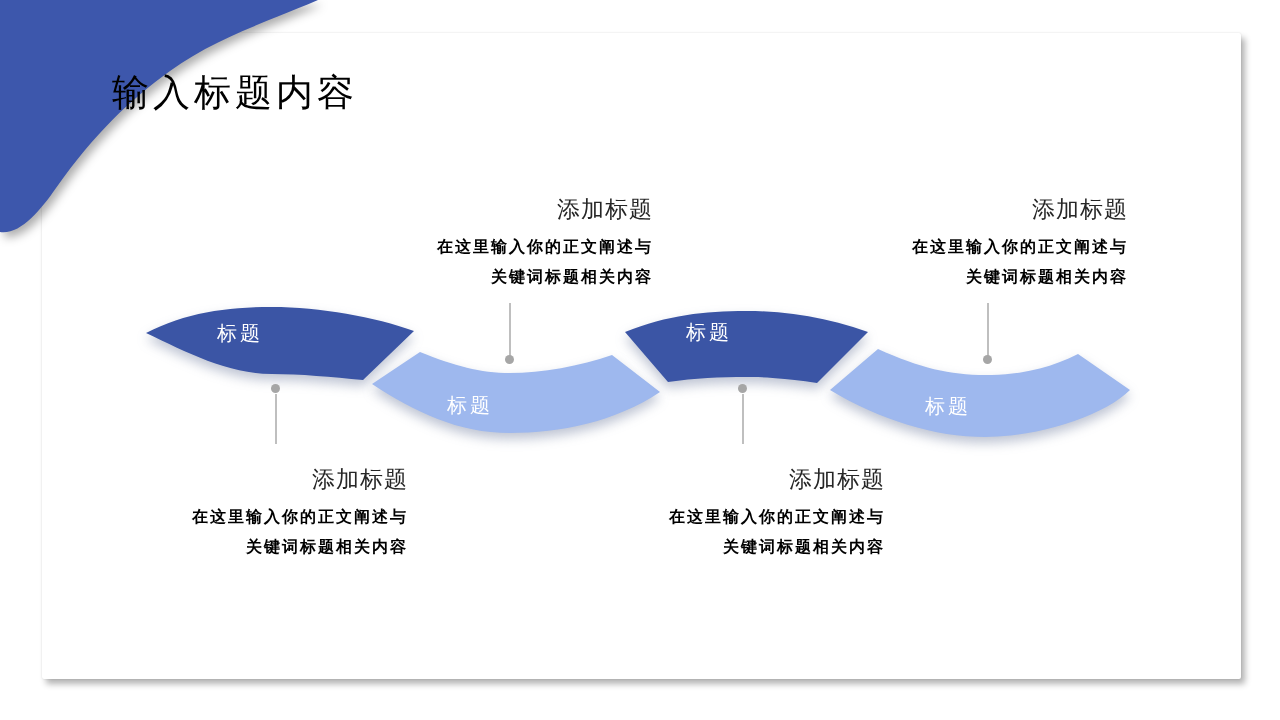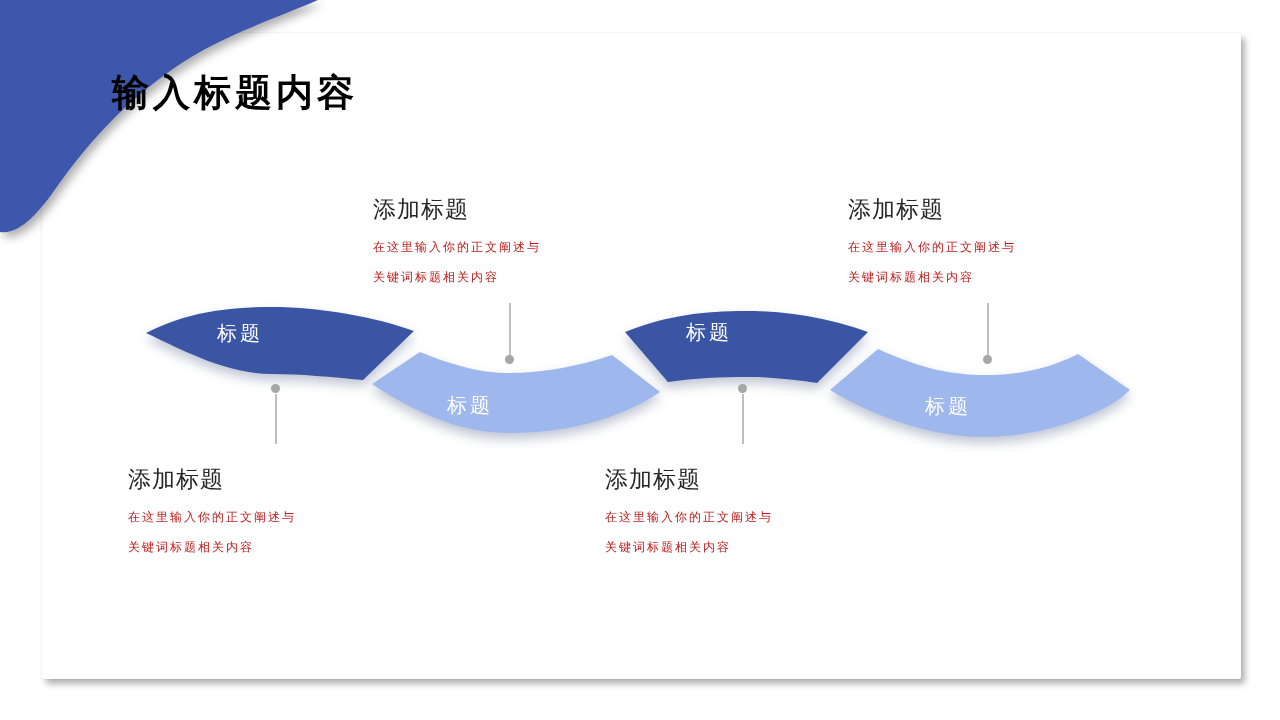--- a/index.html
+++ b/index.html
@@ -14,43 +14,44 @@
     background:#ffffff;
     border-radius:100px 2px 2px 2px;
     box-shadow:4px 5px 6px rgba(0,0,0,0.30), 0 0 2px rgba(0,0,0,0.12);
   }
   
   .corner-svg{position:absolute;left:0;top:0;overflow:visible;}
   .corner-svg path{filter:drop-shadow(4px 5px 5px rgba(0,0,0,0.32));}
   
   .title{
     position:absolute;left:112px;top:68px;
-    font-size:37px;font-weight:700;color:#000;
+    font-size:37px;font-weight:400;color:#000;
     letter-spacing:4px;white-space:nowrap;text-align:center;
   }
   
   .wave-svg{position:absolute;left:130px;top:290px;width:1030px;height:160px;overflow:visible;}
   .wave-seg{filter:drop-shadow(0 6px 6px rgba(70,85,130,0.35));}
   .wave-label{
     position:absolute;width:120px;height:30px;line-height:30px;
     text-align:left;color:#ffffff;font-size:20px;letter-spacing:3px;
     white-space:nowrap;
   }
   
   .vline{position:absolute;width:2px;background:#bfbfbf;}
   .dot{position:absolute;width:9px;height:9px;border-radius:50%;background:#a6a6a6;}
   
-  .callout{position:absolute;width:280px;text-align:left;}
+  .callout{position:absolute;width:280px;text-align:right;}
   .callout h3{
     margin:0 0 9px 0;font-size:23px;font-weight:500;color:#262626;
     letter-spacing:1px;line-height:28px;
   }
   .callout p{
-    margin:0;font-size:12px;color:#b91c1c;line-height:30px;letter-spacing:2px;
+    margin:0;font-size:16px;color:#000000;line-height:30px;letter-spacing:2px;
     white-space:nowrap;
+    font-weight:bold;
   }
 </style>
 </head>
 <body>
 
 <div class="card"></div>
 
 <svg class="corner-svg" width="340" height="250" viewBox="0 0 340 250">
   <path d="M0,0 L318,0 C272,20 215,38 170,71 C130,100 95,133 56,188 C40,211 20,235 0,232 Z" fill="#3D57AC"></path>
 </svg>

